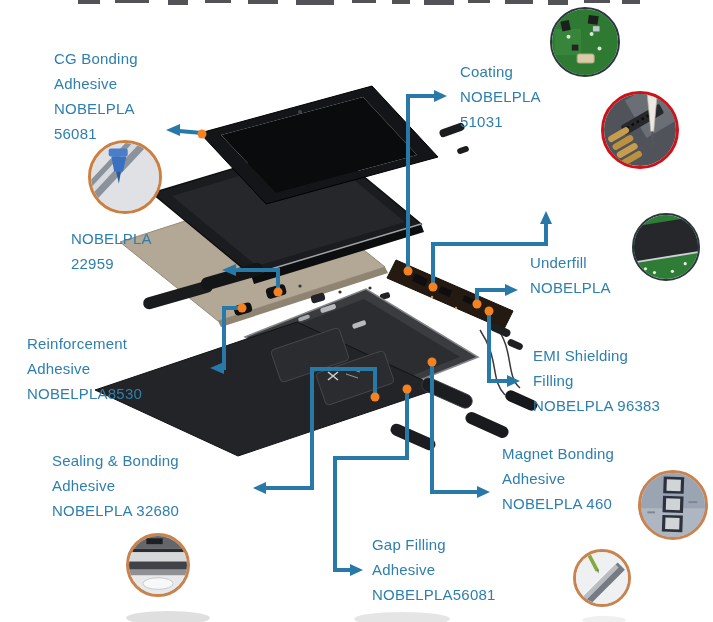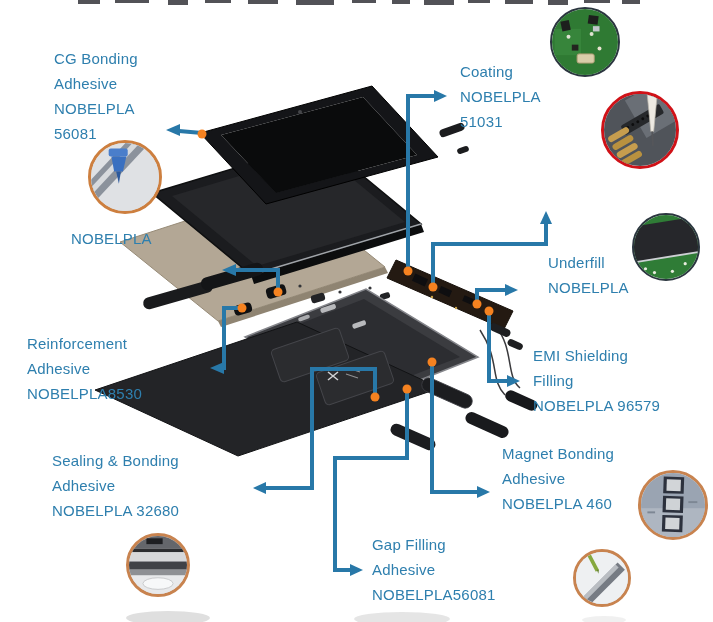--- a/index.html
+++ b/index.html
@@ -170,37 +170,38 @@
 
   <div class="label" style="left:460px;top:59px">
     <div>Coating</div>
     <div>NOBELPLA</div>
     <div>51031</div>
   </div>
 
 
   <div class="label" style="left:71px;top:226px">
     <div>NOBELPLA</div>
-  </div>
-
-  <div class="label" style="left:548px;top:250px">
+    <div>22959</div>
+  </div>
+
+  <div class="label" style="left:530px;top:250px">
     <div>Underfill</div>
     <div>NOBELPLA</div>
   </div>
 
   <div class="label" style="left:27px;top:331px">
     <div>Reinforcement</div>
     <div>Adhesive</div>
     <div>NOBELPLA8530</div>
   </div>
 
   <div class="label" style="left:533px;top:343px">
     <div>EMI Shielding</div>
     <div>Filling</div>
-    <div>NOBELPLA 96579</div>
+    <div>NOBELPLA 96383</div>
   </div>
 
   <div class="label" style="left:52px;top:448px">
     <div>Sealing &amp; Bonding</div>
     <div>Adhesive</div>
     <div>NOBELPLA 32680</div>
   </div>
 
   <div class="label" style="left:502px;top:441px">
     <div>Magnet Bonding</div>

